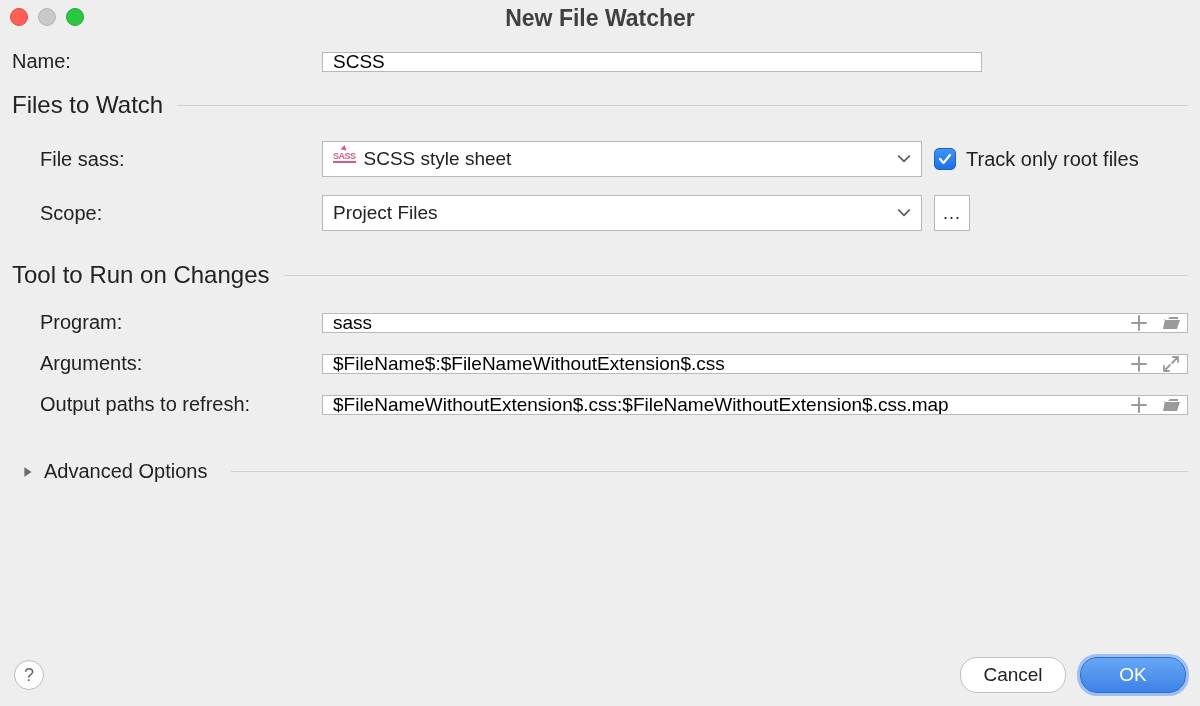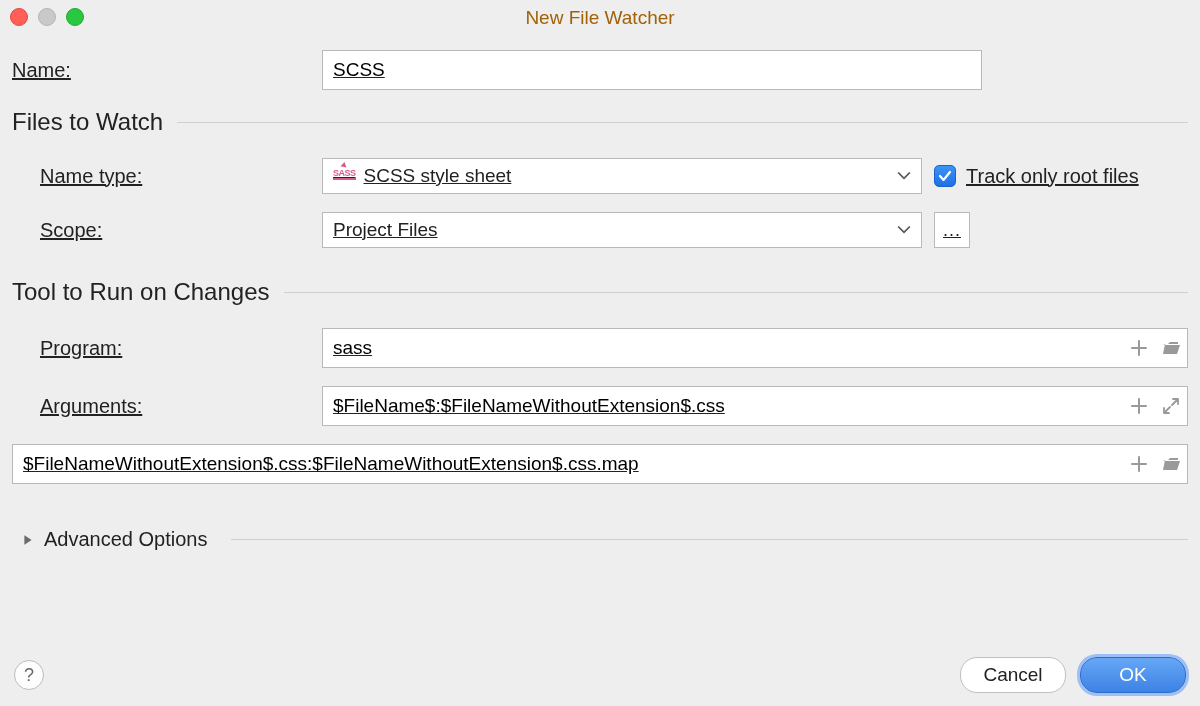--- a/index.html
+++ b/index.html
@@ -25,30 +25,29 @@
     display: flex; gap: 10px;
   }
   .traffic-lights span {
     width: 18px; height: 18px;
     border-radius: 50%;
     display: block;
   }
   .tl-close   { background: #ff5f57; border: 1px solid #e14942; }
   .tl-min     { background: #c9c9c9; border: 1px solid #b5b5b5; }
   .tl-zoom    { background: #28c840; border: 1px solid #1faa33; }
-  .title { font-size: 19px; color: #a16207; }
+  .title { font-size: 23px; color: #404040; font-weight: bold; }
 
   .content { padding: 14px 12px 0 12px; }
 
   
   .row {
     display: flex;
     align-items: center;
     margin-bottom: 18px;
-    text-decoration: underline;
   }
   .label-col { width: 310px; padding-left: 0; font-size: 20px; }
   .row.indent .label-col { padding-left: 28px; }
   .control-col { flex: 1; display: flex; align-items: center; gap: 12px; }
 
   
   .group {
     display: flex;
     align-items: center;
     margin: 16px 0 22px 0;
@@ -56,21 +55,21 @@
   }
   .group-line {
     flex: 1;
     border-top: 1px solid #d0d0d0;
     margin-left: 14px;
   }
 
   
   input[type="text"] {
     width: 100%;
-    height: 40px;
+    height: 20px;
     border: 1px solid #b9b9b9;
     background: #fff;
     font-size: 19px;
     padding: 0 10px;
     border-radius: 0;
   }
   .select {
     position: relative;
     height: 36px;
     background: #fff;
@@ -236,21 +235,21 @@
       <input type="text" value="SCSS" style="">
     </div>
   </div>
 
   <div class="group">
     <span>Files to Watch</span>
     <div class="group-line"></div>
   </div>
 
   <div class="row indent">
-    <div class="label-col">Name type:</div>
+    <div class="label-col">File sass:</div>
     <div class="control-col">
       <div class="select" style="max-width:600px;">
         <span class="sass-icon">SASS</span>
         <span>SCSS style sheet</span>
         <span class="chev">
           <svg viewBox="0 0 12 8" width="14" height="10">
               <path d="M1 1 L6 6 L11 1" fill="none" stroke="#555" stroke-width="1.5"></path>
             </svg>
         </span>
       </div>
@@ -323,20 +322,21 @@
             <svg viewBox="0 0 20 20">
                 <path d="M3 17 L9 11 M3 17 L3 12 M3 17 L8 17 M17 3 L11 9 M17 3 L12 3 M17 3 L17 8" stroke="#9a9a9a" stroke-width="1.8" fill="none" stroke-linecap="round"></path>
               </svg>
           </div>
         </div>
       </div>
     </div>
   </div>
 
   <div class="row indent">
+    <div class="label-col">Output paths to refresh:</div>
     <div class="control-col">
       <div class="input-with-actions">
         <input type="text" value="$FileNameWithoutExtension$.css:$FileNameWithoutExtension$.css.map" style="">
         <div class="trail-actions">
           <div class="icon-btn">
             <svg viewBox="0 0 20 20">
                 <path d="M10 3 V17 M3 10 H17" stroke="#9a9a9a" stroke-width="2" stroke-linecap="round"></path>
               </svg>
           </div>
           <div class="icon-btn">

